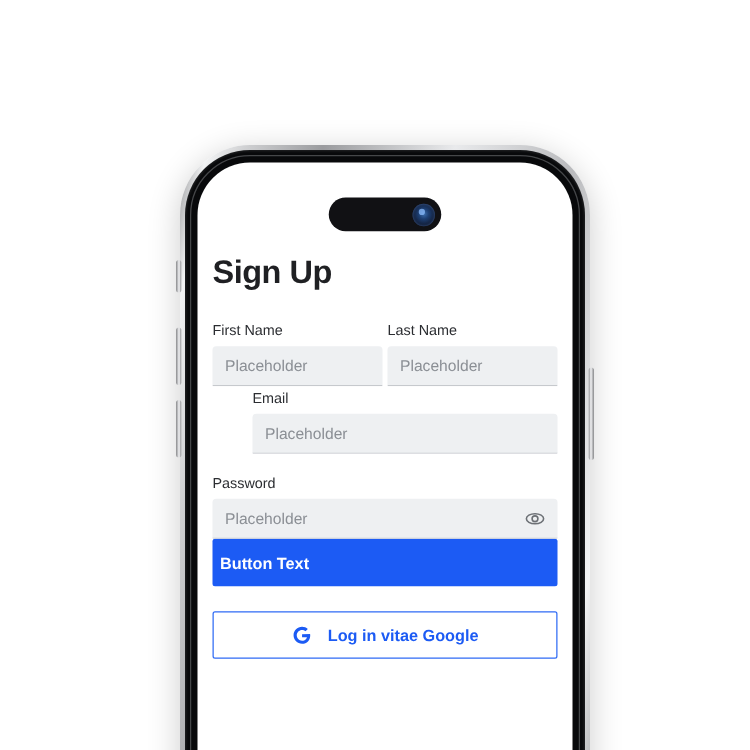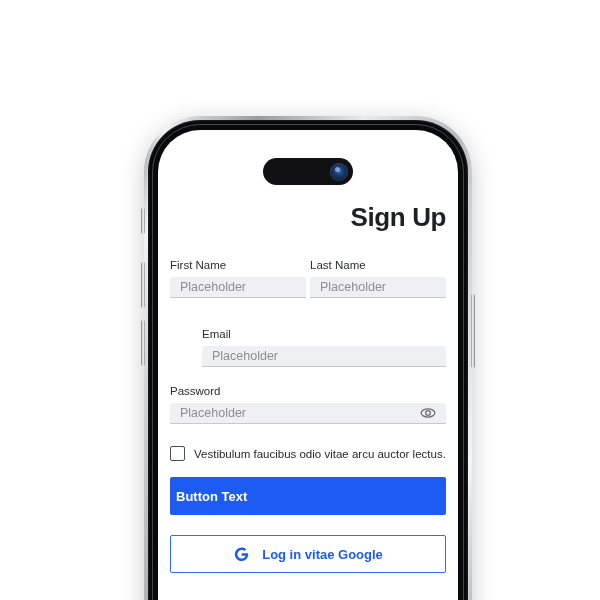--- a/index.html
+++ b/index.html
@@ -128,38 +128,37 @@
     top: 72px;
     padding: 0 12px;
     box-sizing: border-box;
   }
   .page-title {
     font-size: 26px;
     font-weight: bold;
     color: #1f2023;
     letter-spacing: -0.4px;
     margin: 0 0 26px 0;
-    text-align: right;
   }
 
   .field-row {
     display: flex;
     gap: 4px;
-    margin-bottom: 30px;
+    margin-bottom: 4px;
   }
   .field { flex: 1 1 0; min-width: 0; }
   .field-label {
     font-size: 11.5px;
     color: #2b2d31;
     margin-bottom: 6px;
     display: block;
   }
   .input-box {
     position: relative;
-    height: 21px;
+    height: 32px;
     background: #eef0f2;
     border-bottom: 1px solid #c6c9cd;
     border-radius: 3px 3px 0 0;
     display: flex;
     align-items: center;
     padding: 0 10px;
     box-sizing: border-box;
   }
   .input-value {
     font-size: 12.5px;
@@ -292,24 +291,20 @@
           <span class="input-value">Placeholder</span>
           <span class="eye-icon">
             <svg width="18" height="18" viewBox="0 0 24 24" fill="none" stroke="#6c7075" stroke-width="1.7">
               <ellipse cx="12" cy="12" rx="9.2" ry="5.4"></ellipse>
               <circle cx="12" cy="12" r="3.1"></circle>
             </svg>
           </span>
         </div>
       </div>
 
-      <div class="checkbox-row">
-        <span class="checkbox"></span>
-        <span class="checkbox-label">Vestibulum faucibus odio vitae arcu auctor lectus.</span>
-      </div>
 
       <button class="btn-primary">Button Text</button>
 
       <button class="btn-google">
         <span class="g-icon">
           <svg width="17" height="17" viewBox="0 0 24 24">
             <path fill="#1c5bf4" d="M12.2 10.4v3.3h5.5c-0.25 1.4-1.75 4.1-5.5 4.1
               -3.3 0-6-2.75-6-6.1s2.7-6.1 6-6.1c1.9 0 3.15 0.8 3.87 1.5l2.63-2.53
               C17.0 2.95 14.8 2 12.2 2 6.9 2 2.6 6.3 2.6 11.6s4.3 9.6 9.6 9.6
               c5.55 0 9.22-3.9 9.22-9.38 0-0.63-0.07-1.1-0.16-1.58z"></path>

